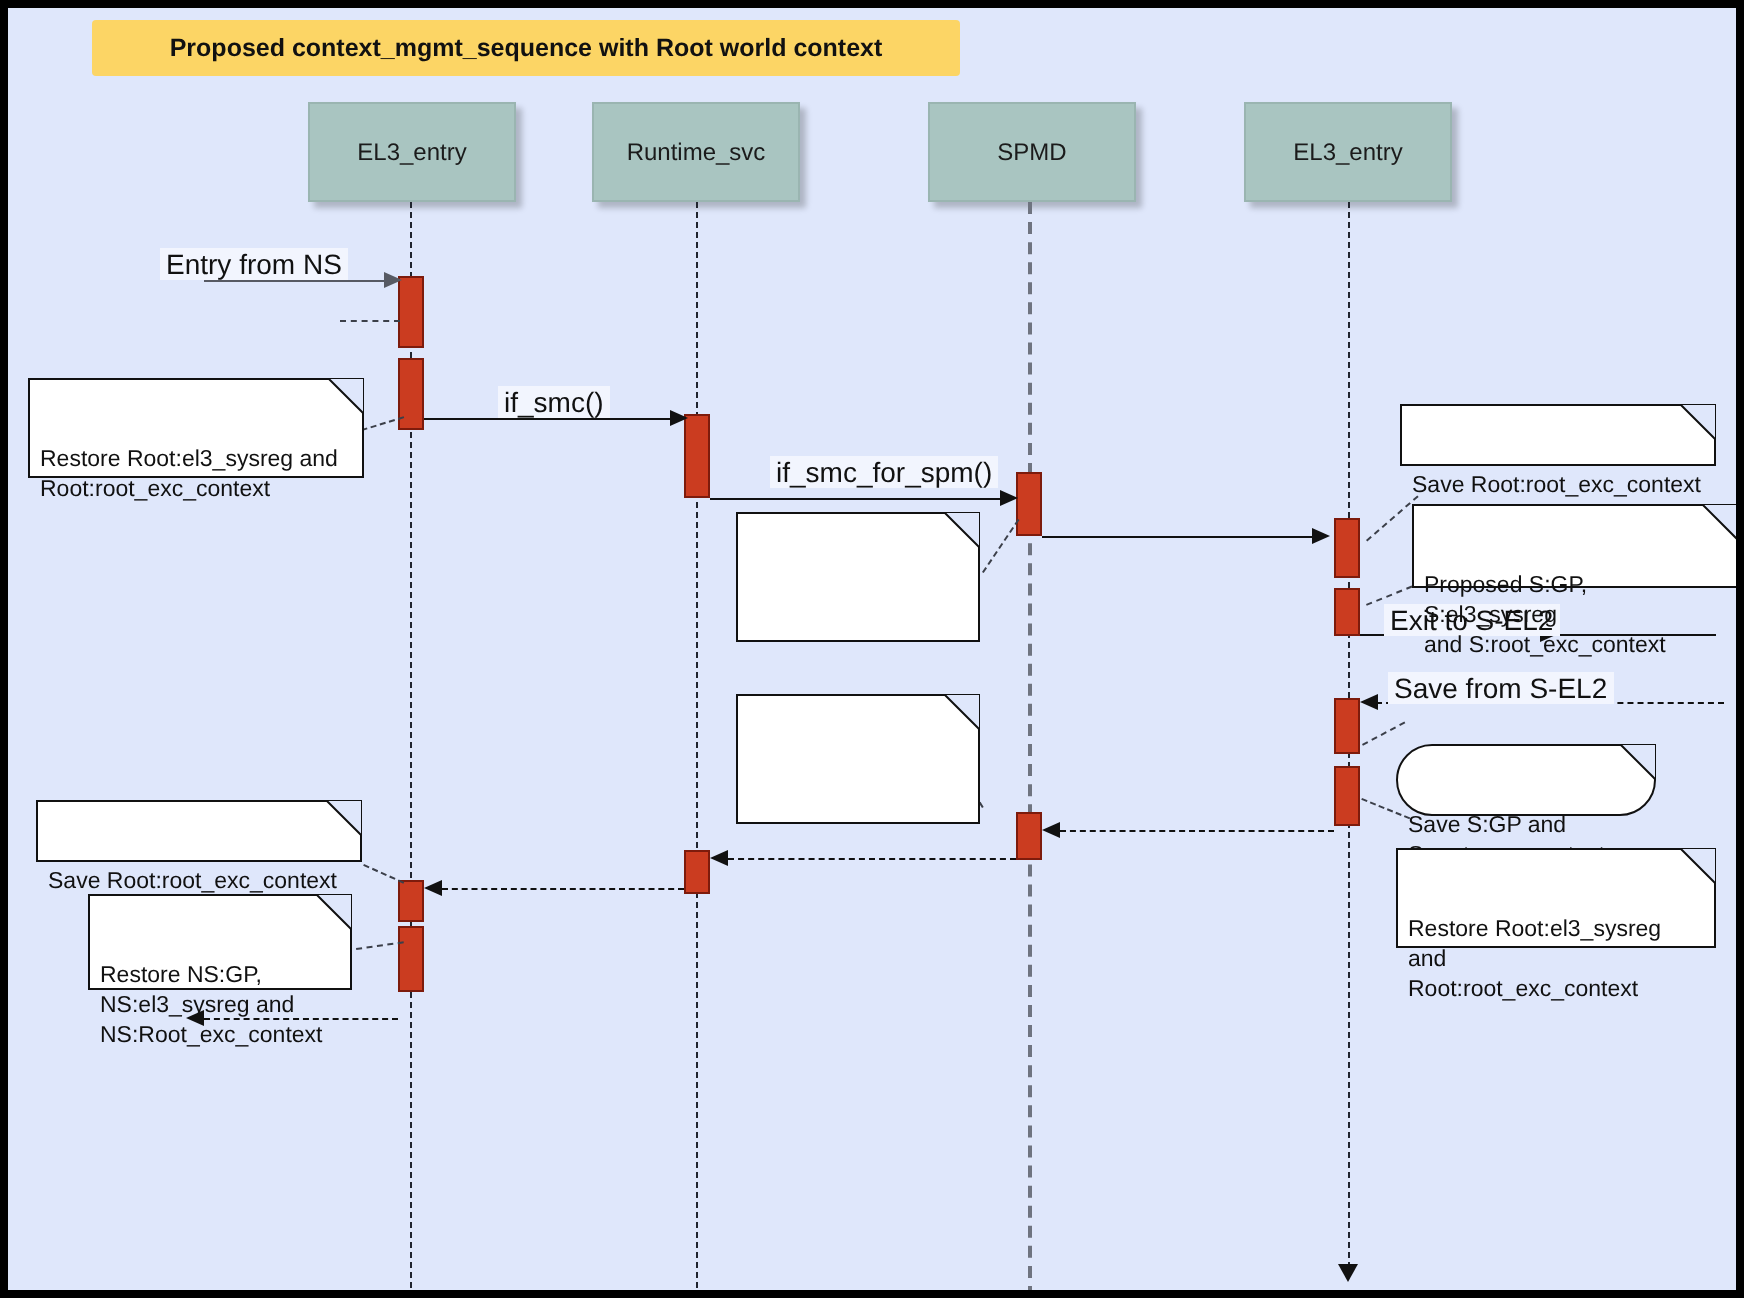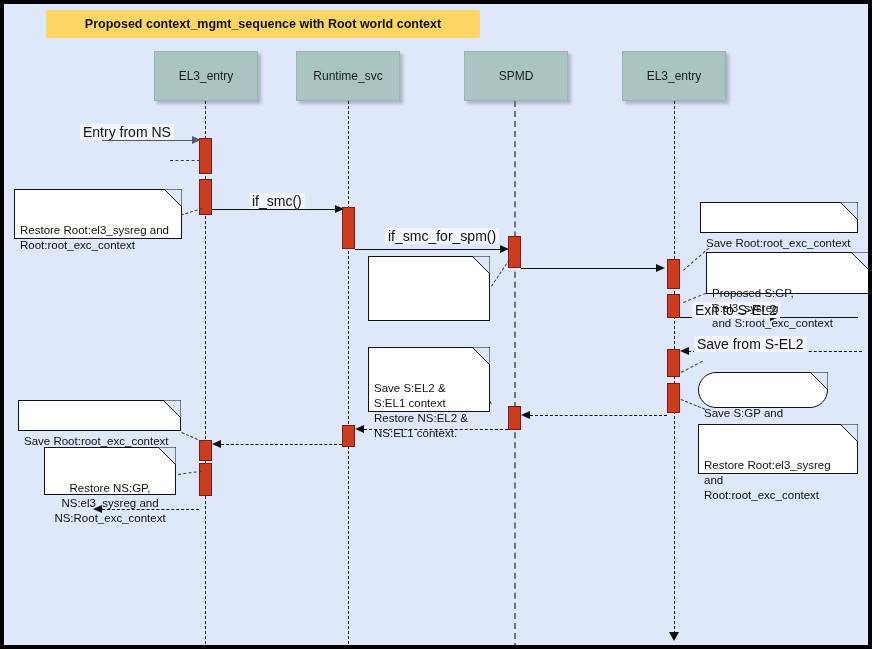--- a/index.html
+++ b/index.html
@@ -238,34 +238,30 @@
       <polygon points="0,0 18,18 18,0" fill="#dfe7fb" stroke="#111" stroke-width="1"></polygon>
     </svg>
     <span>Restore Root:el3_sysreg and
 Root:root_exc_context</span>
   </div>
 
   <div class="note" style="left:364px;top:343px;width:122px;height:65px;">
     <svg class="note-fold-svg" width="18" height="18" viewBox="0 0 18 18">
       <polygon points="0,0 18,18 18,0" fill="#dfe7fb" stroke="#111" stroke-width="1"></polygon>
     </svg>
-    <span>Save S:EL2 &amp;
-S:EL1 context
-Restore NS:EL2 &amp;
-NS:EL1 context.</span>
   </div>
 
   <div class="note" style="left:14px;top:396px;width:163px;height:31px;">
     <svg class="note-fold-svg" width="18" height="18" viewBox="0 0 18 18">
       <polygon points="0,0 18,18 18,0" fill="#dfe7fb" stroke="#111" stroke-width="1"></polygon>
     </svg>
     <span>Save Root:root_exc_context</span>
   </div>
 
-  <div class="note" style="left:40px;top:443px;width:132px;height:48px;text-align:center;">
+  <div class="note" style="left:40px;top:443px;width:132px;height:48px;">
     <svg class="note-fold-svg" width="18" height="18" viewBox="0 0 18 18">
       <polygon points="0,0 18,18 18,0" fill="#dfe7fb" stroke="#111" stroke-width="1"></polygon>
     </svg>
     <span>Restore NS:GP,
 NS:el3_sysreg and
 NS:Root_exc_context</span>
   </div>
 
 </div>
 

